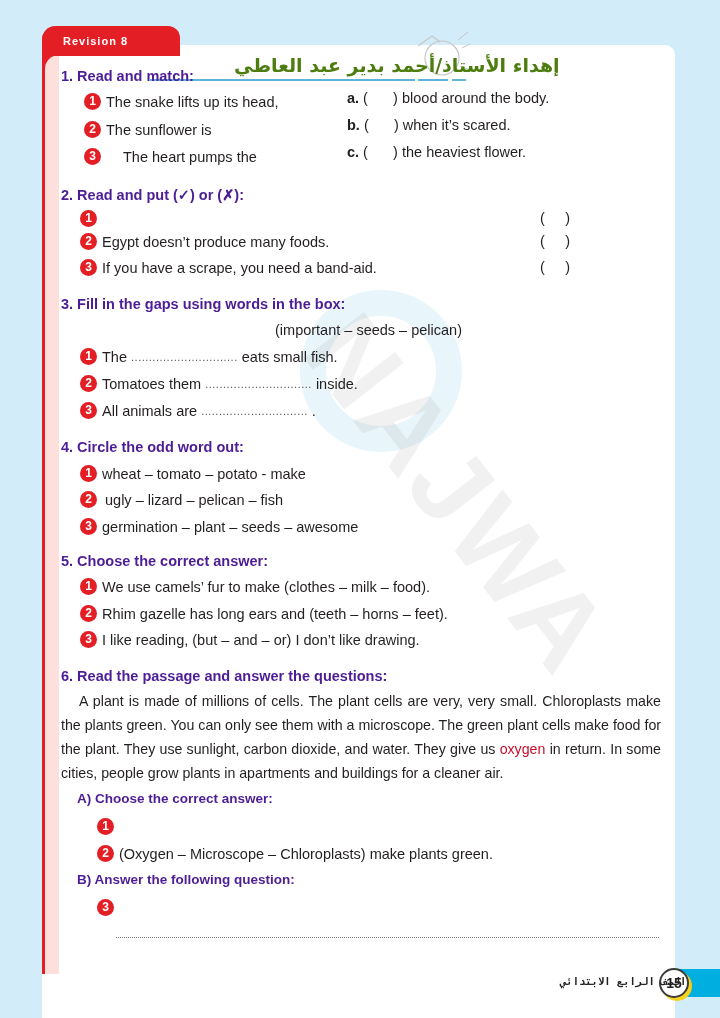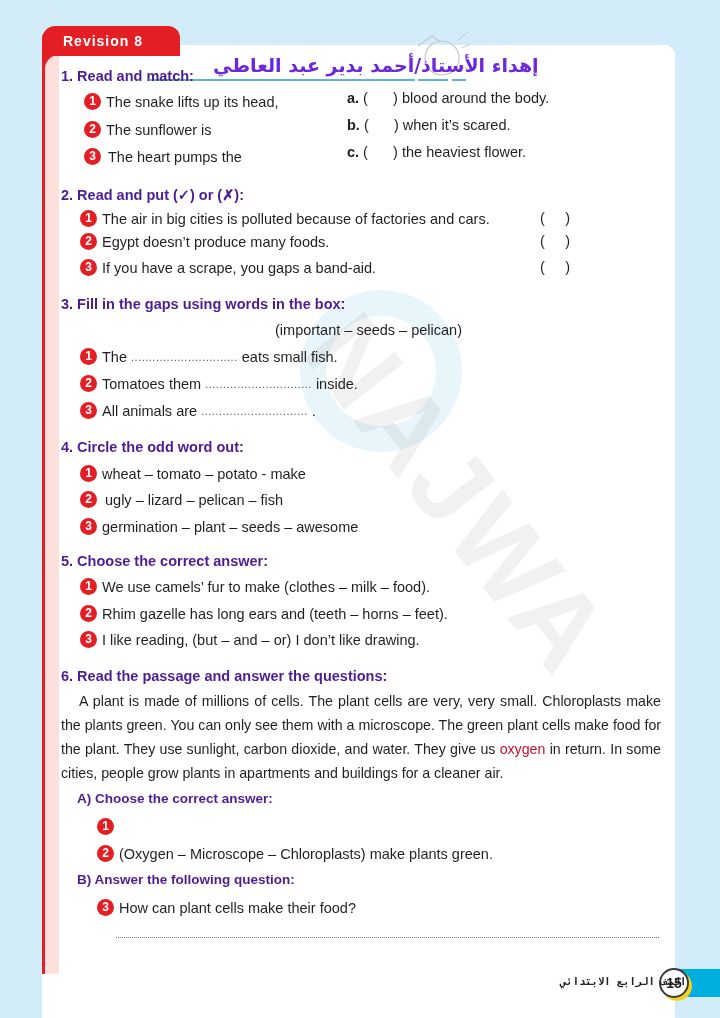--- a/index.html
+++ b/index.html
@@ -14,34 +14,34 @@
     background:#ffffff; border-top-right-radius:10px;
   }
   .frame-left {
     position:absolute; left:42px; top:26px; width:17px; height:948px;
     background:#fde0dc; border-left:3px solid #e31e24; border-top-left-radius:14px;
     box-sizing:border-box;
   }
   .tab {
     position:absolute; left:42px; top:26px; width:138px; height:30px;
     background:#e31e24; border-radius:14px 12px 0 0;
-    color:#fff; font-weight:bold; font-size:14px; letter-spacing:1px;
+    color:#fff; font-weight:bold; font-size:11px; letter-spacing:1px;
     line-height:30px; padding-left:21px; box-sizing:border-box;
   }
   .tab-curve {
     position:absolute; left:45px; top:55px; width:14px; height:14px;
     background:#e31e24;
   }
   .tab-curve::after {
     content:""; position:absolute; left:0; top:0; width:14px; height:14px;
     background:#fde0dc; border-top-left-radius:14px;
   }
   .watermark-ar {
-    position:absolute; left:213px; top:54px; font-size:19px; font-weight:bold;
-    color:#6d28d9; font-family:"DejaVu Sans", sans-serif; direction:rtl; white-space:nowrap;
+    position:absolute; left:234px; top:54px; font-size:19px; font-weight:bold;
+    color:#4d7c0f; font-family:"DejaVu Sans", sans-serif; direction:rtl; white-space:nowrap;
   }
   .watermark-line {
     position:absolute; left:150px; top:79px; width:265px; height:2px; background:#5fb4d8;
   }
   .watermark-line2 { position:absolute; left:418px; top:79px; width:30px; height:2px; background:#5fb4d8; }
   .watermark-line3 { position:absolute; left:452px; top:79px; width:14px; height:2px; background:#5fb4d8; }
   .sketch {
     position:absolute; left:410px; top:26px; width:60px; height:54px;
   }
   .bg-wm {
@@ -113,58 +113,57 @@
 <div class="line" style="left:84px;top:93px;">
   <span class="num">1</span>
   <span>The snake lifts up its head,</span>
 </div>
 <div class="line" style="left:84px;top:121px;">
   <span class="num">2</span>
   <span>The sunflower is</span>
 </div>
 <div class="line" style="left:84px;top:148px;">
   <span class="num">3</span>
-  <span style="margin-left:2px">The heart pumps the</span>
+  <span style="margin-left:17px">The heart pumps the</span>
 </div>
 <div class="line" style="left:347px;top:90px;">
   <span class="mlabel">a.</span>
   <span class="paren"><span>(</span></span>
   <span>)</span>&nbsp;<span>blood around the body.</span>
 </div>
 <div class="line" style="left:347px;top:117px;">
   <span class="mlabel">b.</span>
   <span class="paren"><span>(</span></span>
   <span>)</span>&nbsp;<span>when it’s scared.</span>
 </div>
 <div class="line" style="left:347px;top:144px;">
   <span class="mlabel">c.</span>
   <span class="paren"><span>(</span></span>
   <span>)</span>&nbsp;<span>the heaviest flower.</span>
 </div>
 
 <div class="h" style="left:61px;top:187px;">2. Read and put (✓) or (✗):</div>
 <div class="line" style="left:80px;top:210px;">
   <span class="num">1</span>
-  <span>The air in big cities is polluted because of factories and cars.</span>
 </div>
 <div class="tfparen" style="top:210px;">
     <span>(</span>
     <span>)</span>
   </div>
 <div class="line" style="left:80px;top:233px;">
   <span class="num">2</span>
   <span>Egypt doesn’t produce many foods.</span>
 </div>
 <div class="tfparen" style="top:233px;">
     <span>(</span>
     <span>)</span>
   </div>
 <div class="line" style="left:80px;top:259px;">
   <span class="num">3</span>
-  <span>If you have a scrape, you gaps a band-aid.</span>
+  <span>If you have a scrape, you need a band-aid.</span>
 </div>
 <div class="tfparen" style="top:259px;">
     <span>(</span>
     <span>)</span>
   </div>
 
 <div class="h" style="left:61px;top:296px;">3. Fill in the gaps using words in the box:</div>
 <div class="line" style="left:275px;top:322px;">(important – seeds – pelican)</div>
 <div class="line" style="left:80px;top:348px;">
   <span class="num">1</span>
@@ -214,19 +213,18 @@
 <div class="line" style="left:97px;top:818px;">
   <span class="num">1</span>
 </div>
 <div class="line" style="left:97px;top:845px;">
   <span class="num">2</span>
   <span>(Oxygen – Microscope – Chloroplasts) make plants green.</span>
 </div>
 <div class="h" style="left:77px;top:872px;font-size:13.5px;">B) Answer the following question:</div>
 <div class="line" style="left:97px;top:899px;">
   <span class="num">3</span>
-  <span>How can plant cells make their food?</span>
 </div>
 <div class="answer-line"></div>
 
 <div class="footer-strip"></div>
 <div class="page-num">15</div>
 <div class="grade">الصف الرابع الابتدائي</div>
 
 </body></html>

